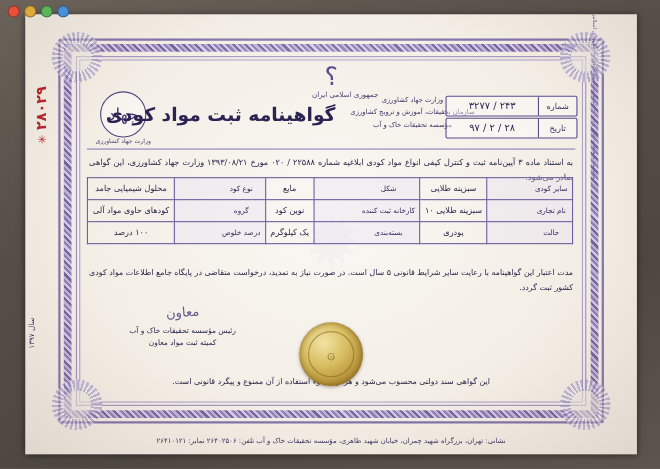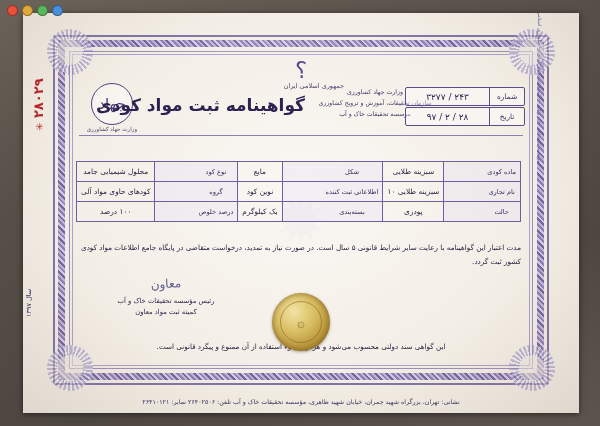--- a/index.html
+++ b/index.html
@@ -522,35 +522,36 @@
         <div class="lbl">شماره</div>
         <div class="val">۲۴۳ / ۳۲۷۷</div>
       </div>
       <div class="numbox numbox-2">
         <div class="lbl">تاریخ</div>
         <div class="val">۲۸ / ۲ / ۹۷</div>
       </div>
 
       <div class="hr-head"></div>
 
+      <div class="intro">به استناد ماده ۳ آیین‌نامه ثبت و کنترل کیفی انواع مواد کودی ابلاغیه شماره ۲۲۵۸۸ / ۰۲۰ مورخ ۱۳۹۳/۰۸/۲۱ وزارت جهاد کشاورزی، این گواهی صادر می‌شود.</div>
 
       <table class="fields">
         <tbody>
             <tr>
-          <td class="k">ماده کودی</td>
+          <td class="k">سایر کودی</td>
           <td class="v">سبزینه طلایی</td>
           <td class="k">شکل</td>
           <td class="v">مایع</td>
           <td class="k">نوع کود</td>
           <td class="v">محلول شیمیایی جامد</td>
         </tr>
         <tr>
           <td class="k">نام تجاری</td>
           <td class="v">سبزینه طلایی ۱۰</td>
-          <td class="k">اطلاعاتی ثبت کننده</td>
+          <td class="k">کارخانه ثبت کننده</td>
           <td class="v">نوین کود</td>
           <td class="k">گروه</td>
           <td class="v">کودهای حاوی مواد آلی</td>
         </tr>
         <tr>
           <td class="k">حالت</td>
           <td class="v">پودری</td>
           <td class="k">بسته‌بندی</td>
           <td class="v">یک کیلوگرم</td>
           <td class="k">درصد خلوص</td>

